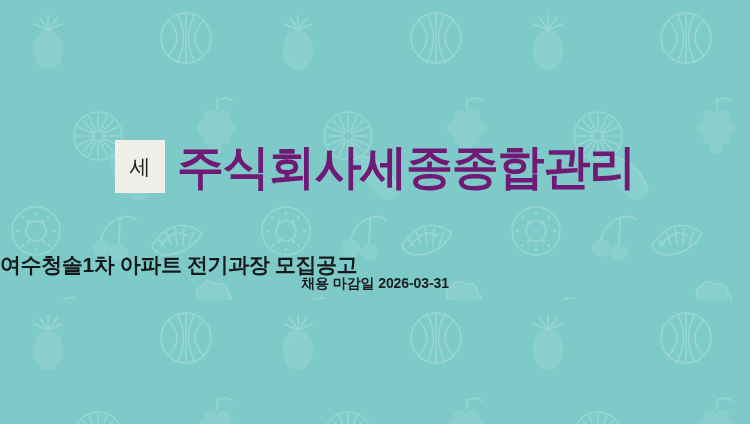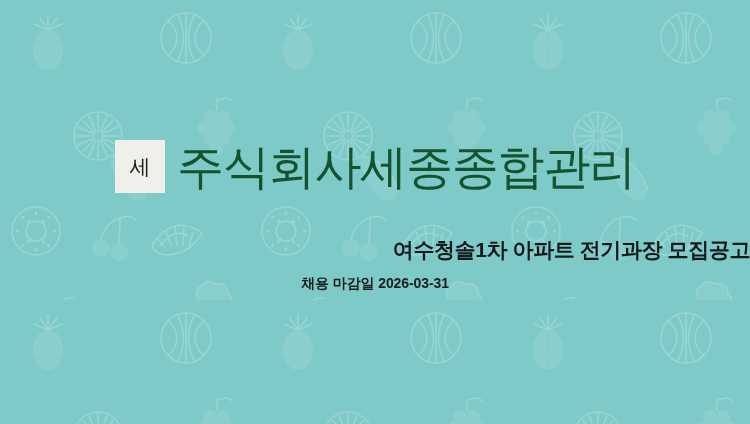--- a/index.html
+++ b/index.html
@@ -52,32 +52,32 @@
   }
   .logo-badge-text {
     font-size: 21px;
     color: #1c1c1c;
     font-weight: 400;
     line-height: 1;
     letter-spacing: 0;
   }
   .company-name {
     font-size: 47px;
-    font-weight: normal;
-    color: #14532d;
+    font-weight: bold;
+    color: #701a75;
     letter-spacing: -1.2px;
     line-height: 1;
     white-space: nowrap;
   }
   .job-title {
     position: absolute;
-    top: 237px;
+    top: 252px;
     left: 0;
     right: 0;
-    text-align: right;
+    text-align: left;
     font-size: 21px;
     font-weight: bold;
     color: #16191a;
     letter-spacing: -0.4px;
     line-height: 1.2;
     white-space: nowrap;
   }
   .deadline {
     position: absolute;
     top: 275px;

